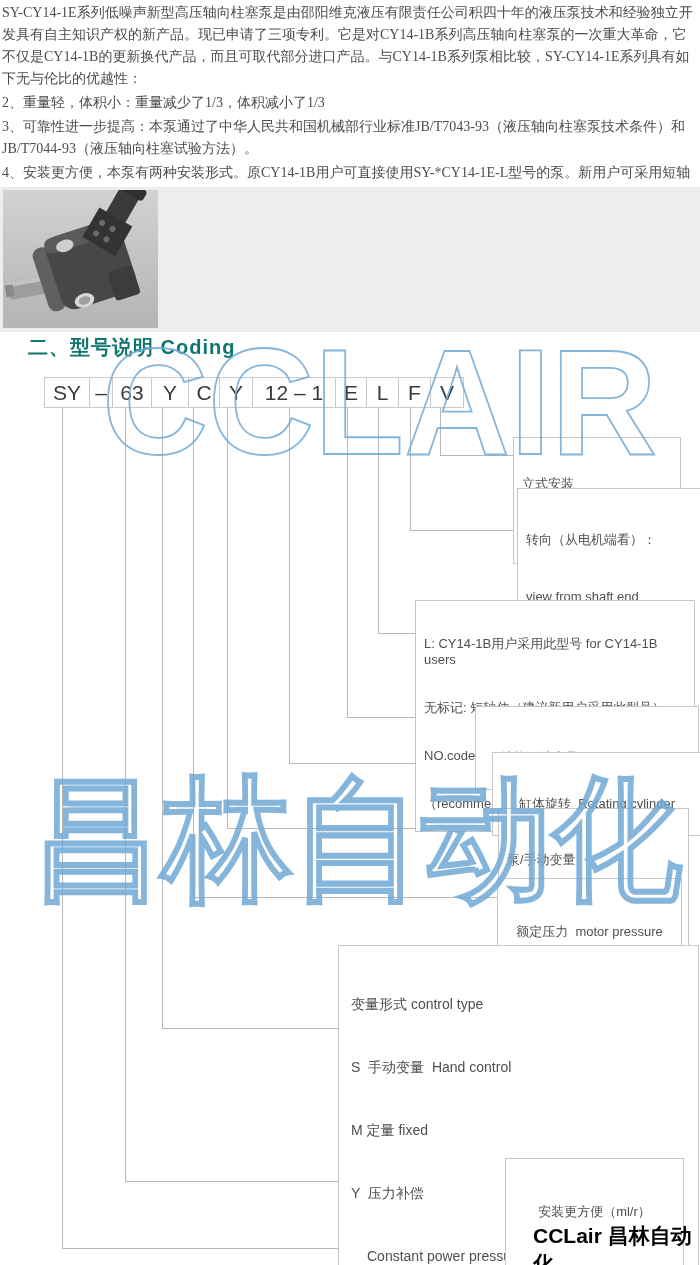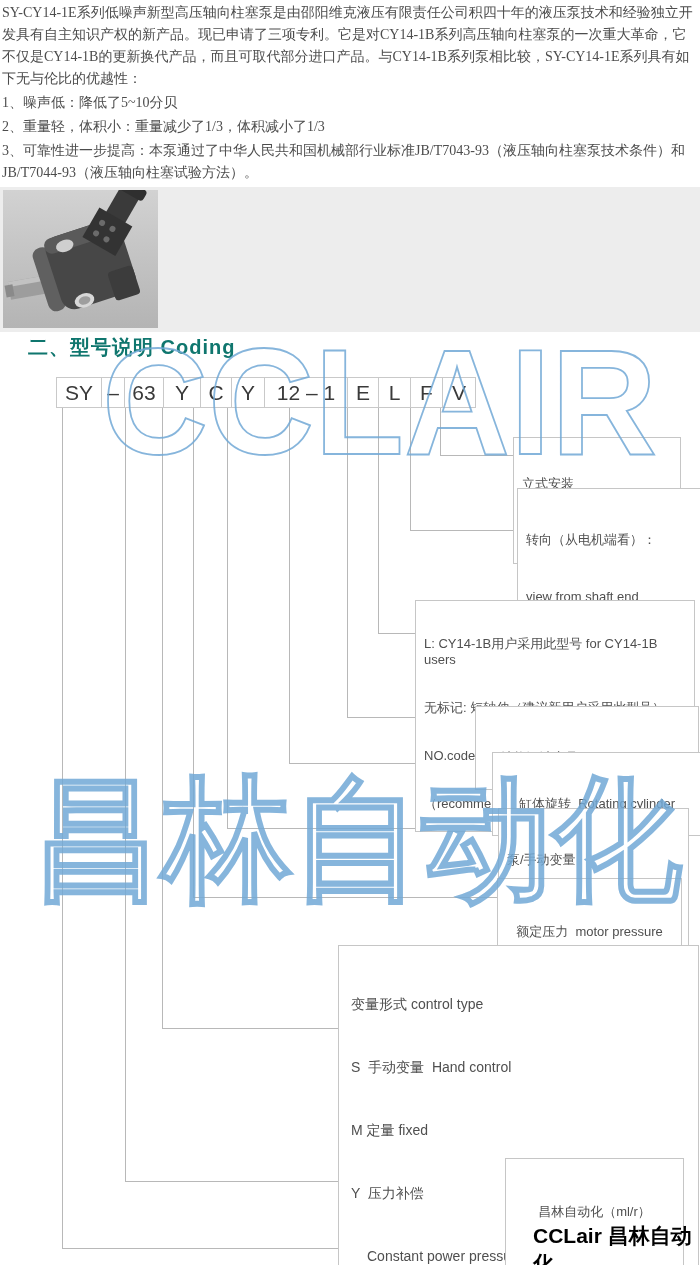--- a/index.html
+++ b/index.html
@@ -8,21 +8,21 @@
   
   .intro{position:absolute;left:2px;top:2px;width:696px;
          font-family:"Liberation Serif",serif;font-size:14px;line-height:22px;color:#4c4c4c}
   .intro p{margin:0 0 2px 0}
   
   .band{position:absolute;left:0;top:187px;width:700px;height:145px;background:#ededed}
   .photo{position:absolute;left:3px;top:190px;width:155px;height:138px;background:#c7c7c7}
   
   .title{position:absolute;left:28px;top:334px;font-size:20px;font-weight:bold;color:#0f766e;letter-spacing:1px}
   
-  .code-row{position:absolute;left:57px;top:377px;height:31px;display:flex}
+  .code-row{position:absolute;left:45px;top:377px;height:31px;display:flex}
   .cell{border:1px solid #c9c9c9;margin-left:-1px;display:flex;align-items:center;justify-content:center;
         font-size:21px;color:#3a3a3a;white-space:pre}
   
   .vl,.hl{position:absolute;background:#b8b8b8}
   .vl{width:1px}.hl{height:1px}
   
   .bx{position:absolute;border:1px solid #c6c6c6;background:#fff;color:#4f4f4f;
       font-size:13px;line-height:19px;padding:3px 8px;white-space:pre-wrap}
   .bx .ln{white-space:pre-wrap}
   .center{text-align:center}
@@ -31,21 +31,20 @@
   
   .wm{position:absolute;opacity:.85;pointer-events:none}
   
   .footer{position:absolute;left:533px;top:1222px;font-size:21px;font-weight:bold;color:#000}
 </style>
 </head>
 <body>
 
 <div class="intro">
   <p>SY-CY14-1E系列低噪声新型高压轴向柱塞泵是由邵阳维克液压有限责任公司积四十年的液压泵技术和经验独立开发具有自主知识产权的新产品。现已申请了三项专利。它是对CY14-1B系列高压轴向柱塞泵的一次重大革命，它不仅是CY14-1B的更新换代产品，而且可取代部分进口产品。与CY14-1B系列泵相比较，SY-CY14-1E系列具有如下无与伦比的优越性：</p>
-  <p>1、噪声低：降低了5~10分贝</p>
   <p>2、重量轻，体积小：重量减少了1/3，体积减小了1/3</p>
   <p>3、可靠性进一步提高：本泵通过了中华人民共和国机械部行业标准JB/T7043-93（液压轴向柱塞泵技术条件）和JB/T7044-93（液压轴向柱塞试验方法）。</p>
   <p>4、安装更方便，本泵有两种安装形式。原CY14-1B用户可直接使用SY-*CY14-1E-L型号的泵。新用户可采用短轴伸带两个安装槽的钟罩式安装结构形式的泵，型号为SY-*CY14-1E。这样，不仅避免了调节支架的烦恼，而且缩短了轴向安装尺寸，安装拆卸更方便。</p>
 </div>
 
 <div class="band"></div>
 <div class="photo">
   <svg width="155" height="138" viewBox="0 0 155 138">
     <defs>
       <linearGradient id="bgql" x1="0" y1="0" x2="0" y2="1">
@@ -166,21 +165,21 @@
   <div class="ln">M 定量 fixed</div>
   <div class="ln">Y  压力补偿</div>
   <div class="ln ind">Constant power pressure compensated</div>
   
   
   
   
 </div>
 
 <div class="bx center" style="left:505px;top:1158px;width:161px;line-height:20px">
-  <div class="ln">昌林自动化（ml/r）</div>
+  <div class="ln">安装更方便（ml/r）</div>
   <div class="ln">Rated displacement</div>
 </div>
 
 <div class="wm" style="left:100px;top:332px;width:565px;height:155px">
   <svg width="565" height="155">
     <text x="2" y="122" font-family="Liberation Sans, sans-serif" font-size="150" font-weight="bold" textLength="555" lengthAdjust="spacingAndGlyphs" fill="none" stroke="#72a9d6" stroke-width="1.8">CCLAIR</text>
   </svg>
 </div>
 <div class="wm" style="left:30px;top:758px;width:660px;height:155px">
   <svg width="660" height="155">

